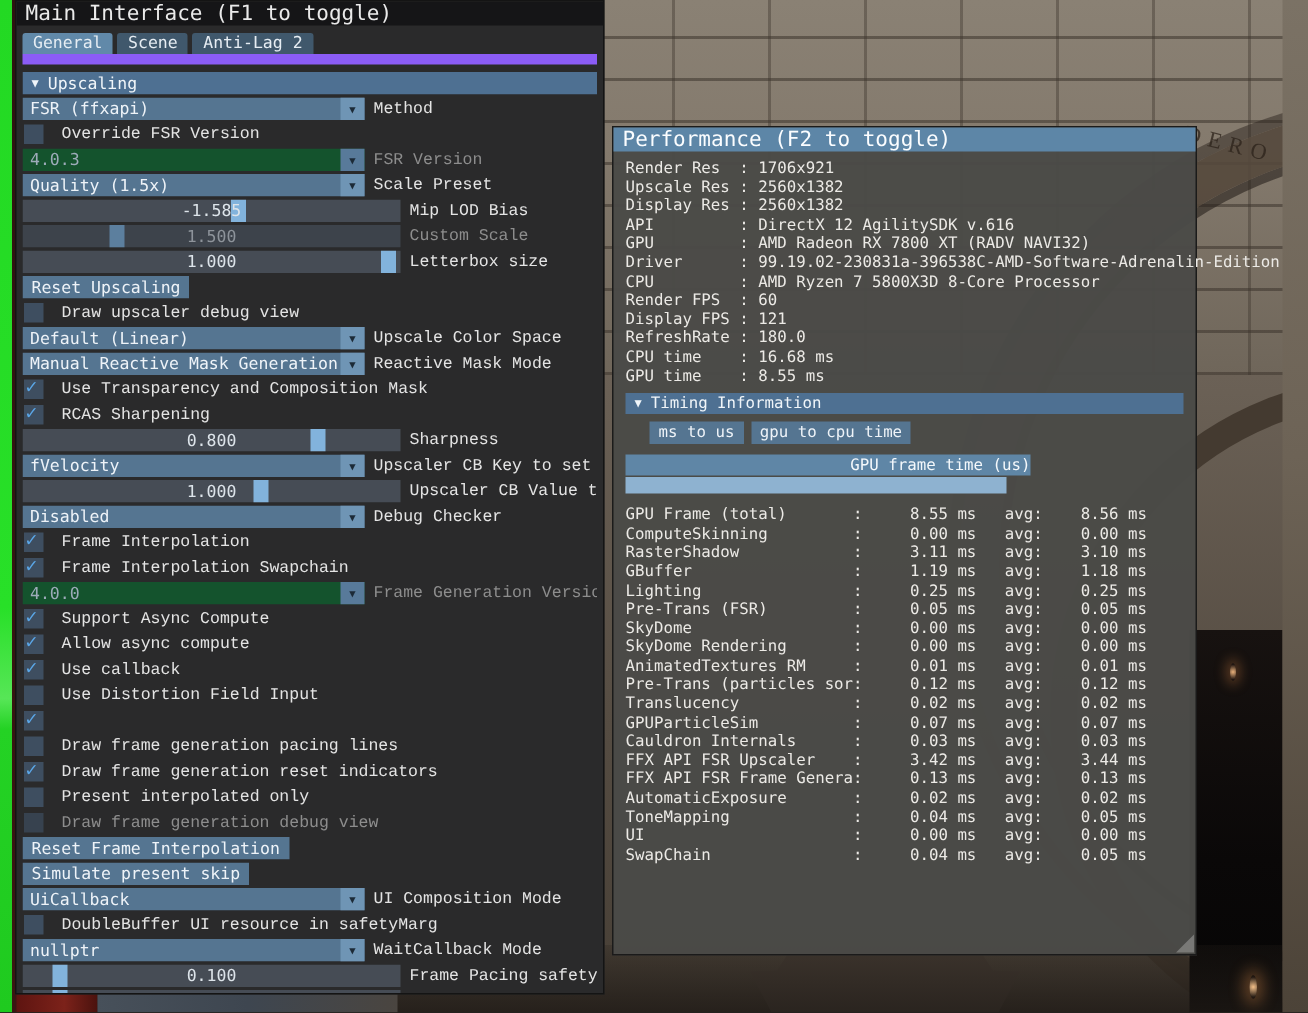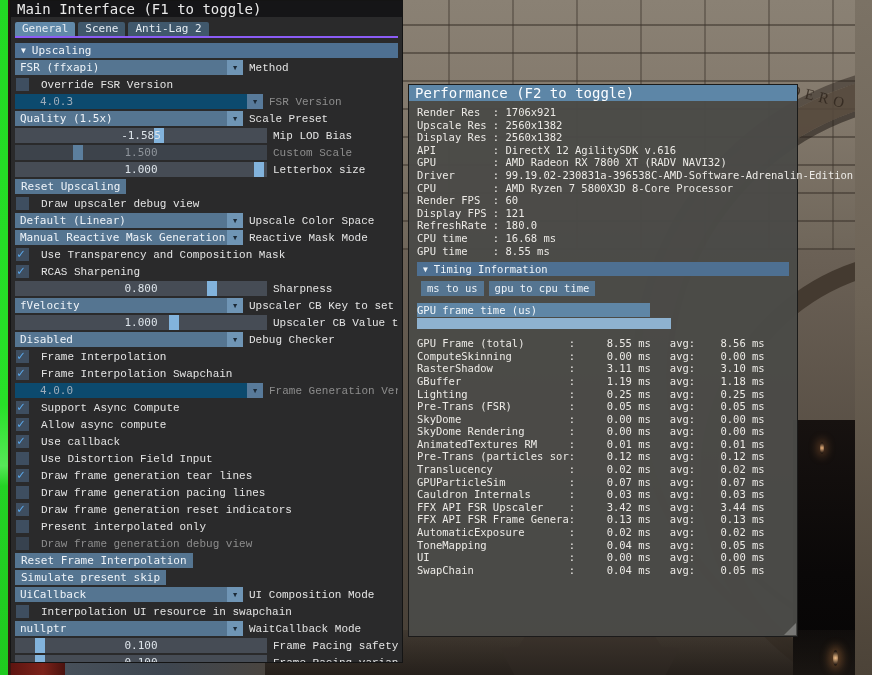--- a/index.html
+++ b/index.html
@@ -43,57 +43,57 @@
     background:linear-gradient(180deg,#23d923 0%,#28e028 60%,#57e657 69%,#24d224 72%,#1fca1f 100%);}
   .red-sliver{left:8px;top:0;width:3px;height:675px;background:linear-gradient(180deg,#2c1410,#3a1712);}
   
   .win{position:absolute;box-sizing:border-box;border:1px solid rgba(15,15,15,.8);}
   .win-left{left:10px;top:0;width:393px;height:663px;background:#2a2a2b;overflow:hidden;}
   .titlebar{height:16px;line-height:16px;padding:0 6px;font-size:14px;white-space:nowrap;overflow:hidden;}
   .titlebar.dark{background:#151517;color:#eaeaea;}
   .titlebar.blue{background:#5d86a7;color:#fbfdff;}
   .content{padding:3px 4px;font-size:11px;color:#e8e8e8;}
   
-  .tabbar{display:flex;gap:3px;margin:2px 0 5px;border-bottom:2px solid #8b5cf6;padding-bottom:0;}
+  .tabbar{display:flex;gap:3px;margin:2px 0 5px;border-bottom:7px solid #8b5cf6;padding-bottom:0;}
   .tab{height:14px;line-height:14px;padding:0 7px;background:#40586c;color:#e6edf3;
     border-radius:2px 2px 0 0;white-space:nowrap;}
   .tab.sel{background:#6189a9;}
   
   .row{height:15px;margin-bottom:2px;display:flex;align-items:center;white-space:nowrap;overflow:hidden;}
   .row-label{margin-left:6px;color:#e4e4e4;font-family:Liberation Mono, monospace;}
   .disabled .row-label{color:#8d8d8d;}
   .chead{flex:1 1 auto;height:15px;line-height:15px;background:#4e7092;color:#f0f5f9;padding:0 6px;}
   .chead .arr{font-size:8px;margin-right:6px;vertical-align:1px;}
   .combo{width:228px;height:15px;background:#557591;display:flex;flex:0 0 auto;}
   .combo-text{flex:1;line-height:15px;padding:0 5px;color:#eef3f8;overflow:hidden;}
   .combo-arrow{width:16px;height:15px;background:#6f95b5;color:#1c2a37;font-size:7px;
     display:flex;align-items:center;justify-content:center;}
-  .disabled .combo{background:#0c4a6e;padding-left:20px;}
+  .disabled .combo{background:#14532d;}
   .disabled .combo-text{color:#9dabb9;}
   .disabled .combo-arrow{background:#587a9a;color:#3c516 4;}
   .cb{width:13px;height:13px;background:#3e4e60;margin:0 6px 0 1px;flex:0 0 auto;
     position:relative;}
   .disabled .cb{background:#37424f;}
   .cb.on::after{content:"\2713";position:absolute;left:1px;top:-2px;font-size:13px;font-weight:bold;color:#5ba7e8;}
   .slider{width:252px;height:15px;background:#464c55;position:relative;flex:0 0 auto;text-align:center;}
   .slider .val{line-height:15px;color:#dde4ea;position:relative;z-index:1;}
   .slider .grab{position:absolute;top:0;width:10px;height:15px;background:#82b3dc;z-index:0;}
   .disabled .slider{background:#3d434b;}
   .disabled .slider .val{color:#8e949b;}
   .disabled .slider .grab{background:#5c7f9e;}
   .btn{height:15px;line-height:15px;background:#557591;color:#eef3f8;padding:0 6px;display:inline-block;}
   
   .win-right{left:408px;top:84px;width:390px;height:553px;background:rgba(74,74,71,.97);}
   .rcontent{padding:5px 8px;font-size:10.5px;line-height:12.6px;color:#eceae6;}
   .pre{white-space:pre;}
   .rhead{height:14px;line-height:14px;background:#4e7092;color:#f0f5f9;padding:0 6px;margin:5px 0 5px;}
   .rhead .arr{font-size:8px;margin-right:6px;vertical-align:1px;}
-  .unitrow{display:flex;gap:5px;margin:0 4px 7px;}
+  .unitrow{display:flex;gap:5px;margin:0 16px 7px;}
   .unitbtn{height:15px;line-height:15px;background:#557591;color:#eef3f8;padding:0 6px;font-size:10.5px;}
-  .ttitle{width:233px;height:14px;line-height:14px;background:#5f86a6;color:#f4f8fb;text-align:left;margin:2px 0 0;}
+  .ttitle{width:270px;height:14px;line-height:14px;background:#5f86a6;color:#f4f8fb;text-align:right;margin:2px 0 0;}
   .tsub{width:254px;height:11px;background:#8eb2d0;margin:1px 0 8px;}
   .grip{position:absolute;right:1px;bottom:1px;width:0;height:0;
     border-left:12px solid transparent;border-bottom:12px solid rgba(160,160,158,.55);}
 </style>
 </head>
 <body>
 
 <div class="stage">
 
   <div class="bg bg-bricks"></div>
@@ -255,21 +255,20 @@
           <div class="row">
             <div class="cb on"></div>
             <div class="row-label">Use callback</div>
           </div>
           <div class="row">
             <div class="cb"></div>
             <div class="row-label">Use Distortion Field Input</div>
           </div>
           <div class="row">
             <div class="cb on"></div>
-            <div class="row-label">Draw frame generation tear lines</div>
           </div>
           <div class="row">
             <div class="cb"></div>
             <div class="row-label">Draw frame generation pacing lines</div>
           </div>
           <div class="row">
             <div class="cb on"></div>
             <div class="row-label">Draw frame generation reset indicators</div>
           </div>
           <div class="row">
@@ -288,21 +287,21 @@
           </div>
           <div class="row">
             <div class="combo">
               <div class="combo-text">UiCallback</div>
               <div class="combo-arrow">▼</div>
             </div>
             <div class="row-label">UI Composition Mode</div>
           </div>
           <div class="row">
             <div class="cb"></div>
-            <div class="row-label">Interpolation UI resource in swapchain</div>
+            <div class="row-label">DoubleBuffer UI resource in safetyMarg</div>
           </div>
           <div class="row">
             <div class="combo">
               <div class="combo-text">nullptr</div>
               <div class="combo-arrow">▼</div>
             </div>
             <div class="row-label">WaitCallback Mode</div>
           </div>
           <div class="row">
             <div class="slider">

